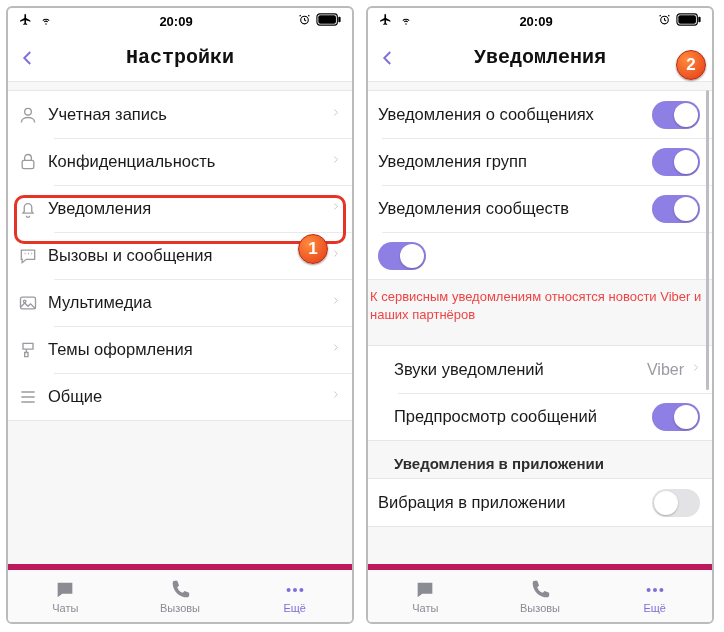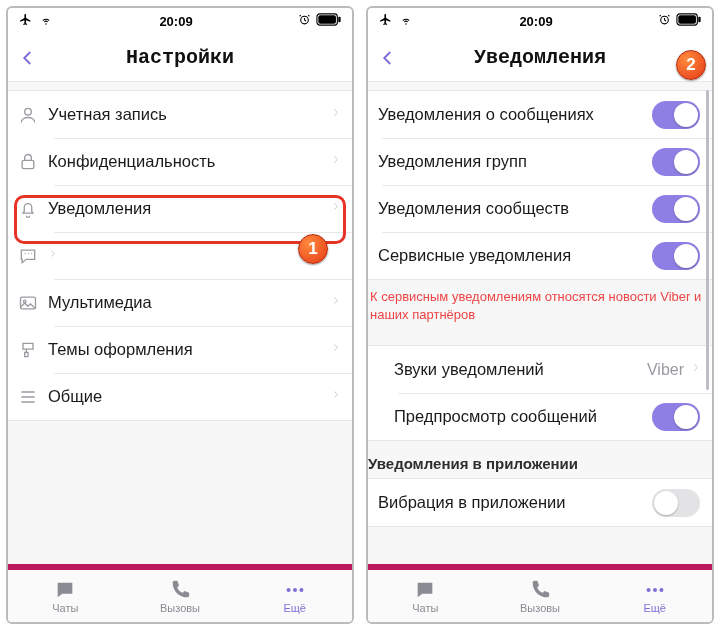--- a/index.html
+++ b/index.html
@@ -96,21 +96,21 @@
     content: ""; position: absolute; top: 2px; width: 24px; height: 24px;
     border-radius: 50%; background: #fff; box-shadow: 0 1px 2px rgba(0,0,0,.25);
   }
   .toggle.on::after { right: 2px; }
   .toggle.off::after { left: 2px; }
   .footer-text {
     font-size: 13px; color: #ef4444; padding: 8px 2px 12px; line-height: 1.35;
   }
   .section-header {
     font-size: 15px; font-weight: 700; color: #2e2e2e;
-    padding: 14px 0 6px; background: #f7f7f8;
+    padding: 14px 26px 6px; background: #f7f7f8;
   }
   .tab-bar {
     height: 58px;
     border-top: 6px solid #be185d;
     display: flex;
     background: #fafafb;
   }
   .tab {
     flex: 1;
     display: flex; flex-direction: column; align-items: center; justify-content: center;
@@ -223,20 +223,21 @@
               <path d="M9 4l8 8-8 8"></path>
             </svg></span>
       </div>
       <div class="row">
         <span class="row-icon">
           <svg width="20" height="20" viewBox="0 0 24 24" fill="none" stroke="#9a9aa1" stroke-width="1.6">
               <path d="M4 5h16v11H10l-5 4v-4H4z"></path>
               <path d="M8 9h1M12 9h1M16 9h1"></path>
             </svg>
         </span>
+        <span class="row-label">Вызовы и сообщения</span>
         <span class="chevron"><svg width="9" height="15" viewBox="0 0 24 24" fill="none" stroke="#c4c4c8" stroke-width="2.5">
               <path d="M9 4l8 8-8 8"></path>
             </svg></span>
       </div>
       <div class="row">
         <span class="row-icon">
           <svg width="20" height="20" viewBox="0 0 24 24" fill="none" stroke="#9a9aa1" stroke-width="1.6">
               <rect x="3" y="5" width="18" height="14" rx="2"></rect>
               <circle cx="8" cy="10" r="1.5"></circle>
               <path d="M3 17l5-5 4 4 3-3 6 6"></path>
@@ -357,21 +358,20 @@
       </div>
       <div class="row">
         <span class="row-label">Уведомления групп</span>
         <div class="toggle on"></div>
       </div>
       <div class="row">
         <span class="row-label">Уведомления сообществ</span>
         <div class="toggle on"></div>
       </div>
       <div class="row">
-        <span class="row-label">Сервисные уведомления</span>
         <div class="toggle on"></div>
       </div>
     </div>
     <div class="footer-text">К сервисным уведомлениям относятся новости Viber и наших партнёров</div>
 
     <div class="group tight">
       <div class="row">
         <span class="row-label">Звуки уведомлений</span>
         <span class="row-value">Viber</span>
         <span class="chevron"><svg width="9" height="15" viewBox="0 0 24 24" fill="none" stroke="#c4c4c8" stroke-width="2.5">

